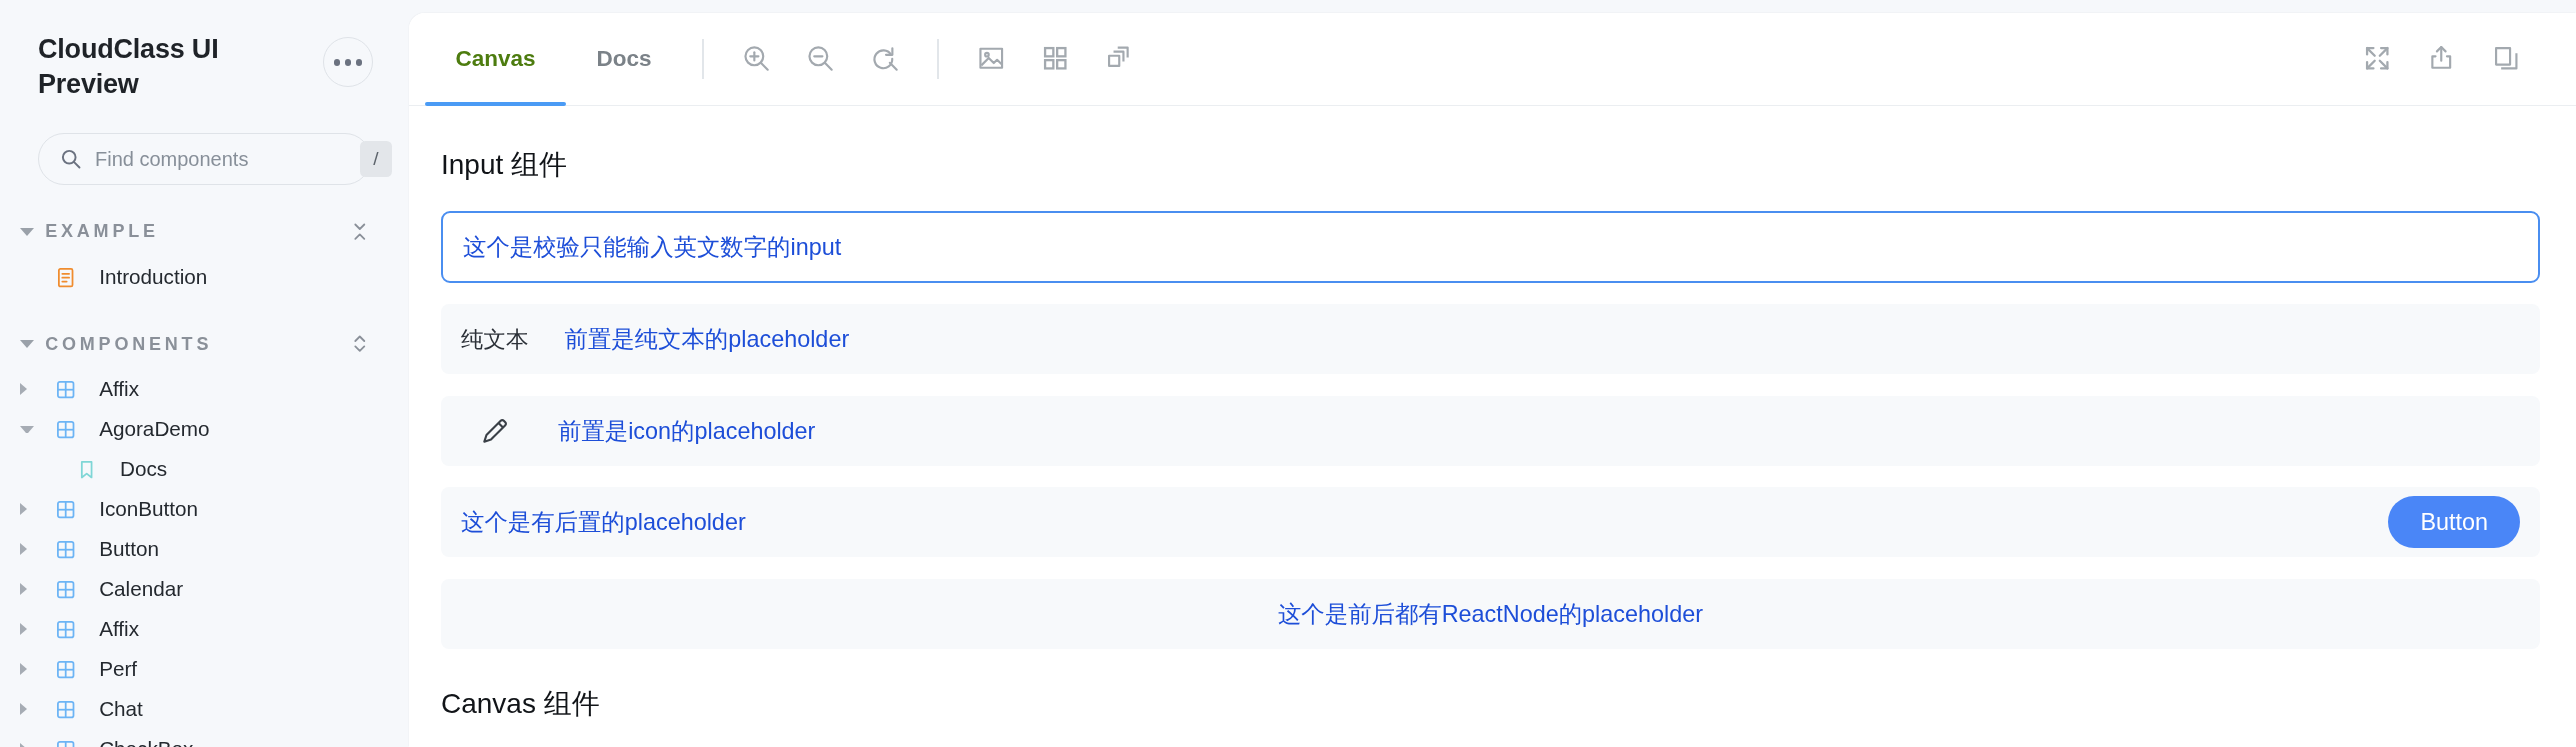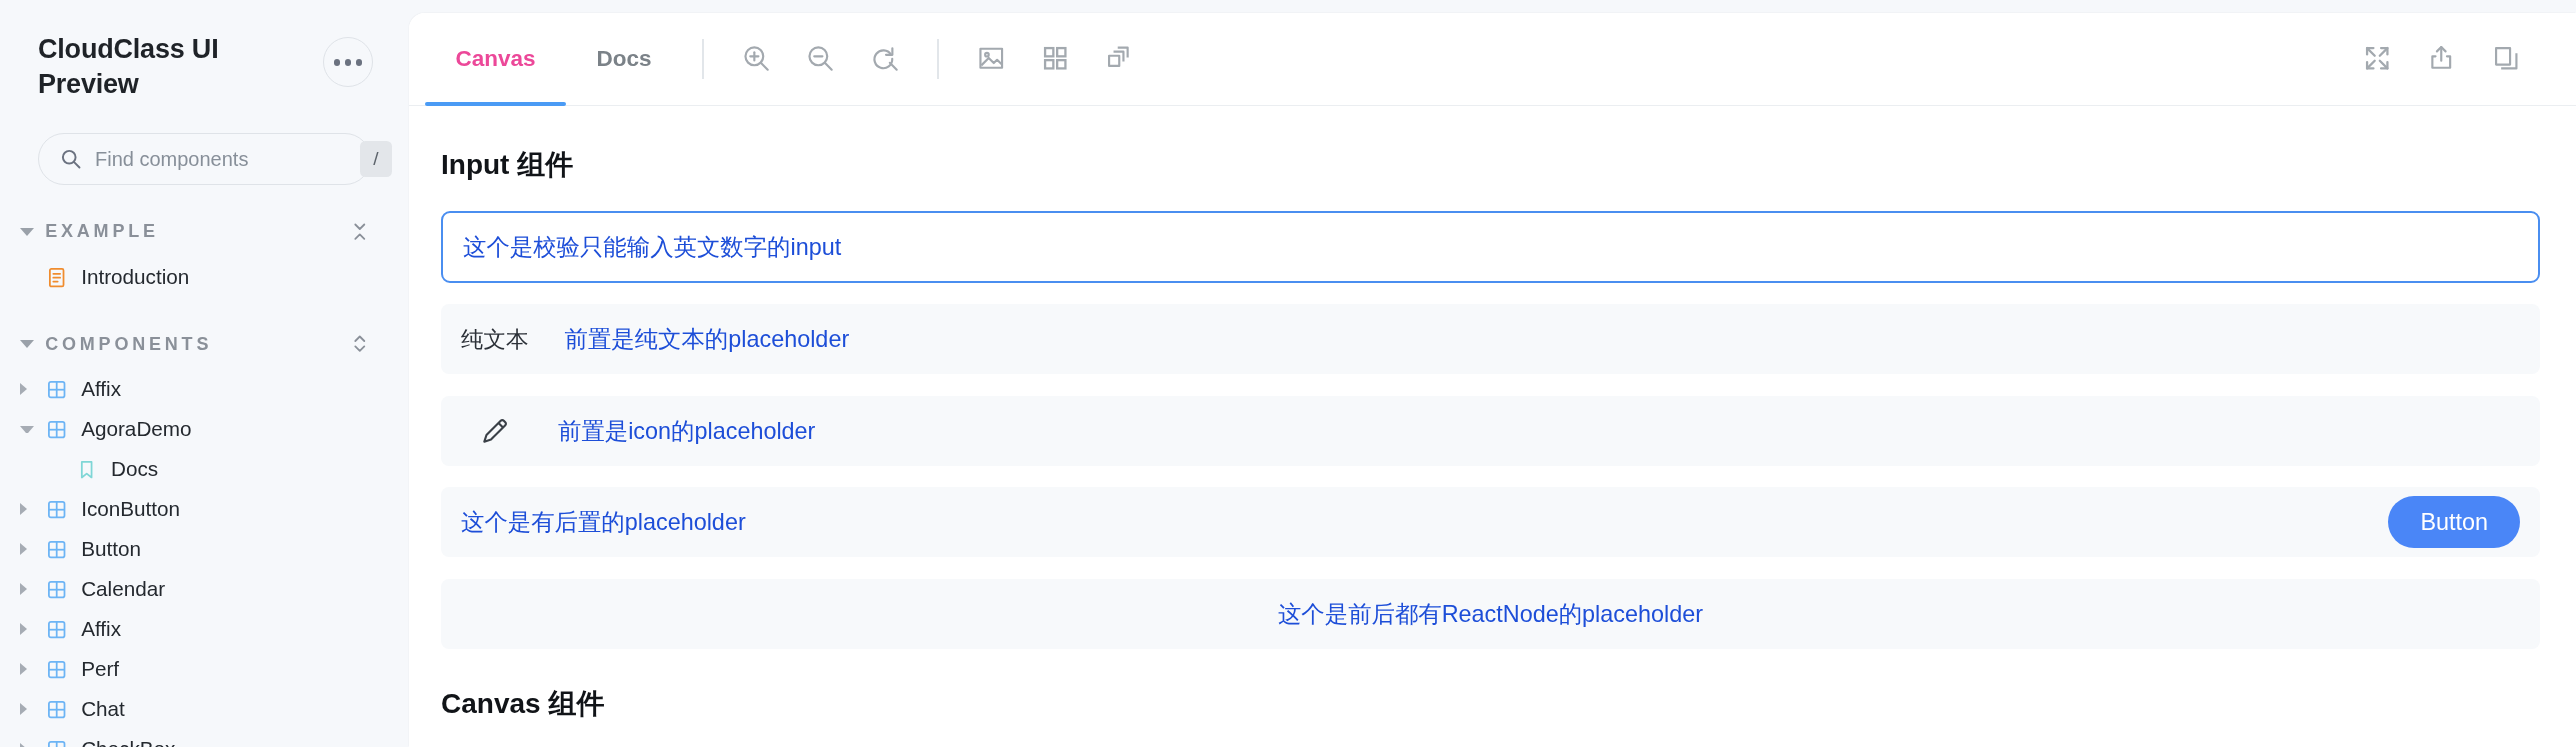--- a/index.html
+++ b/index.html
@@ -102,20 +102,21 @@
   .sb-section .collapse-ico { width: 21.6px; height: 23.4px; color: #8a9099; flex: 0 0 21.6px; }
 
   .sb-item {
     display: flex;
     align-items: center;
     height: 40px;
     padding-left: 20px;
     font-size: 20.7px;
     color: #24292f;
     cursor: pointer;
+    gap: 9px;
   }
   .sb-item .caret-r {
     width: 0; height: 0;
     border-top: 6.3px solid transparent;
     border-bottom: 6.3px solid transparent;
     border-left: 7.2px solid #a6acb4;
     margin-right: 10.8px;
     flex: 0 0 14.4px;
   }
   .sb-item .caret-open {
@@ -158,21 +159,21 @@
   .tab {
     display: flex; align-items: center;
     padding: 0 30.5px;
     font-size: 22.5px;
     font-weight: bold;
     color: #7b8288;
     position: relative;
     cursor: pointer;
   }
   .tab:first-child { margin-left: 16px; }
-  .tab.active { color: #ec4899; }
+  .tab.active { color: #4d7c0f; }
   .tab.active::after {
     content: "";
     position: absolute;
     left: 0; right: 0; bottom: -1.8px;
     height: 4.5px;
     background: #4a9bf5;
     border-radius: 2.7px;
   }
   .tb-sep { width: 1.8px; height: 40px; background: #e2e6ea; margin: 0 20px; flex: 0 0 1.8px; }
   .tb-btn {
@@ -190,21 +191,21 @@
   .canvas {
     flex: 1;
     padding: 40px 36px 0 32px;
     overflow: hidden;
     background: #fff;
   }
   .sec-title {
     font-size: 28px;
     color: #111418;
     margin: 0 0 27px 0;
-    font-weight: bold;
+    font-weight: normal;
   }
   .sec-title-2 { margin-top: 36px; }
 
   .row {
     height: 70px;
     border-radius: 8px;
     background: #f7f9fb;
     display: flex;
     align-items: center;
     margin-bottom: 21.6px;

